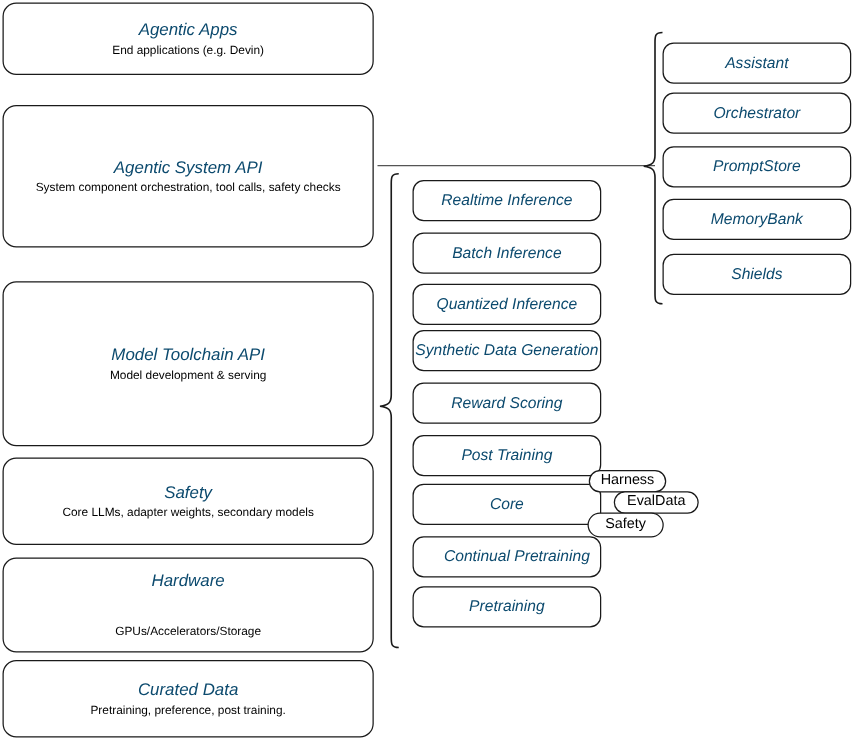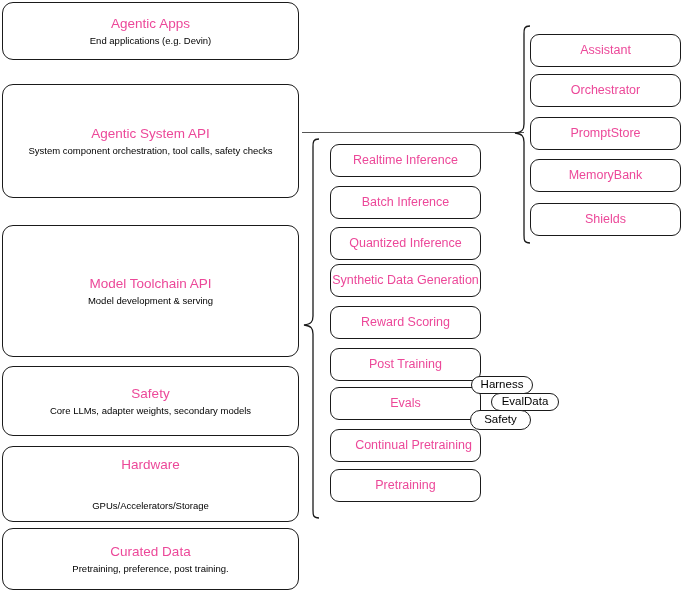--- a/index.html
+++ b/index.html
@@ -28,22 +28,23 @@
     background: #ffffff;
     display: flex;
     flex-direction: column;
     align-items: center;
     justify-content: center;
     text-align: center;
   }
   .box .title {
     font-size: 13.5px;
     line-height: 17px;
-    color: #ec4899;
+    color: #0c4a6e;
     white-space: nowrap;
+    font-style: italic;
   }
   .box .subtitle {
     font-size: 9.5px;
     line-height: 13px;
     color: #000;
     margin-top: 2px;
     white-space: nowrap;
   }
 
   
@@ -162,21 +163,21 @@
   <div class="box mid-box" style="top:264px;">
     <div class="title">Synthetic Data Generation</div>
   </div>
   <div class="box mid-box" style="top:306px;">
     <div class="title">Reward Scoring</div>
   </div>
   <div class="box mid-box" style="top:348px;">
     <div class="title">Post Training</div>
   </div>
   <div class="box mid-box" style="top:387px;">
-    <div class="title">Evals</div>
+    <div class="title">Core</div>
   </div>
   <div class="box mid-box" style="top:429px;padding-left:16px;">
     <div class="title">Continual Pretraining</div>
   </div>
   <div class="box mid-box" style="top:469px;">
     <div class="title">Pretraining</div>
   </div>
 
   <div class="pill" style="left:471px; top:376px; width:62px; height:18px;">
     <span>Harness</span>

